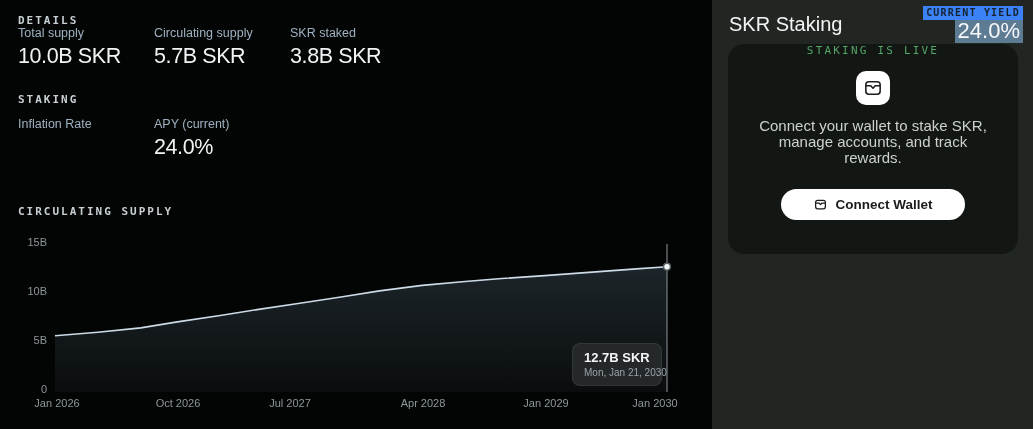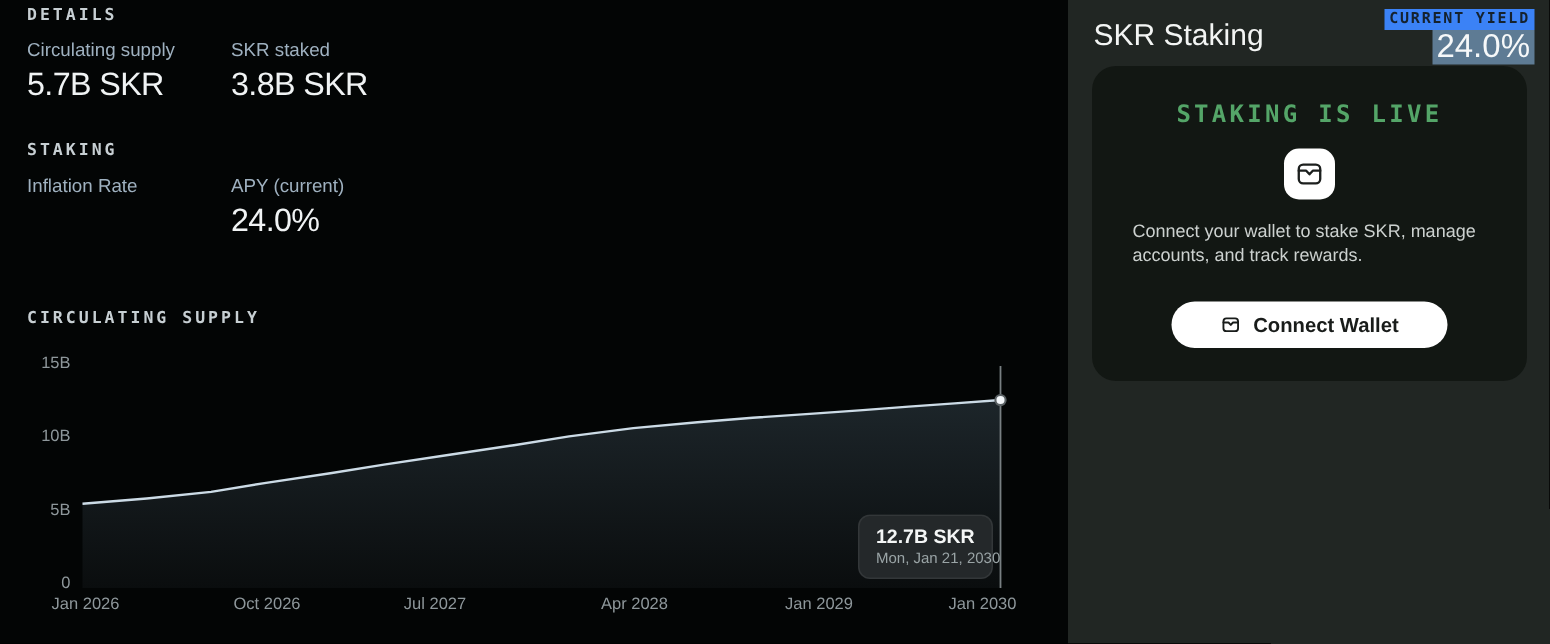--- a/index.html
+++ b/index.html
@@ -6,21 +6,21 @@
   html,body { width:1033px; height:429px; background:#020303; overflow:hidden;
               font-family:"Liberation Sans", sans-serif; }
 
   .stage { position:relative; width:1033px; height:429px; }
 
   
   .left { position:absolute; left:0; top:0; width:712px; height:429px; background:#030505; }
 
   .sec-header { position:absolute; left:18px; font-family:"DejaVu Sans Mono", monospace;
                 font-size:11px; font-weight:600; letter-spacing:2px; color:#c7cfd3; }
-  .h-details { top:3px; }
+  .h-details { top:14px; }
   .h-staking { top:93px; }
   .h-supply  { top:205px; }
 
   .stat-row { position:absolute; left:18px; display:flex; }
   .row-1 { top:27px; }
   .row-2 { top:118px; }
   .stat { width:136px; }
   .stat-label { display:block; font-size:12.5px; color:#9fb1c0; line-height:13px; }
   .stat-value { display:block; margin-top:5px; font-size:21.5px; letter-spacing:-0.4px;
                 color:#f0f3f4; line-height:22px; font-weight:500; }
@@ -49,41 +49,45 @@
   .yield { position:absolute; right:10px; top:2px; text-align:right; }
   .yield-label { display:inline-block; background:#3b82f6; color:#15222e;
                  font-family:"DejaVu Sans Mono", monospace; font-size:10px; font-weight:700;
                  letter-spacing:1.2px; padding:1px 3px 2px; line-height:11px; }
   .yield-value { display:inline-block; background:#5e7b94; color:#f6f8f9;
                  font-size:22px; font-weight:500; padding:0 3px 2px; line-height:21px; margin-top:0px; }
 
   .card { position:absolute; left:16px; top:44px; width:290px; height:210px;
           background:#121713; border-radius:16px; display:flex; flex-direction:column;
           align-items:center; }
-  .status { margin-top:22px; font-family:"DejaVu Sans Mono", monospace; font-size:16px;
-            font-weight:700; letter-spacing:2.2px; color:#54a568; }
+  .status { font-family:"DejaVu Sans Mono", monospace; font-size:11px;
+            font-weight:400; letter-spacing:2.2px; color:#54a568; }
   .wallet-box { margin-top:14px; width:34px; height:34px; background:#ffffff; border-radius:10px;
                 display:flex; align-items:center; justify-content:center; }
-  .card-desc { margin-top:13px; width:236px; font-size:12px;
+  .card-desc { margin-top:13px; width:236px; text-align:center; font-size:15px;
                color:#ccd1cf; line-height:16px; }
   .connect-btn { margin-top:23px; height:31px; padding:0 32px; background:#ffffff;
                  border:none; border-radius:16px; display:flex; align-items:center; gap:7px;
                  font-family:"Liberation Sans", sans-serif; font-size:13.5px; font-weight:700;
                  color:#191c1a; cursor:pointer; }
 </style>
 </head>
 <body>
 
 <div class="stage">
 
   <div class="left">
 
     <span class="sec-header h-details">DETAILS</span>
 
     <div class="stat-row row-1">
+      <div class="stat">
+        <span class="stat-label">Total supply</span>
+        <span class="stat-value">10.0B SKR</span>
+      </div>
       <div class="stat">
         <span class="stat-label">Circulating supply</span>
         <span class="stat-value">5.7B SKR</span>
       </div>
       <div class="stat">
         <span class="stat-label">SKR staked</span>
         <span class="stat-value">3.8B SKR</span>
       </div>
     </div>
 

